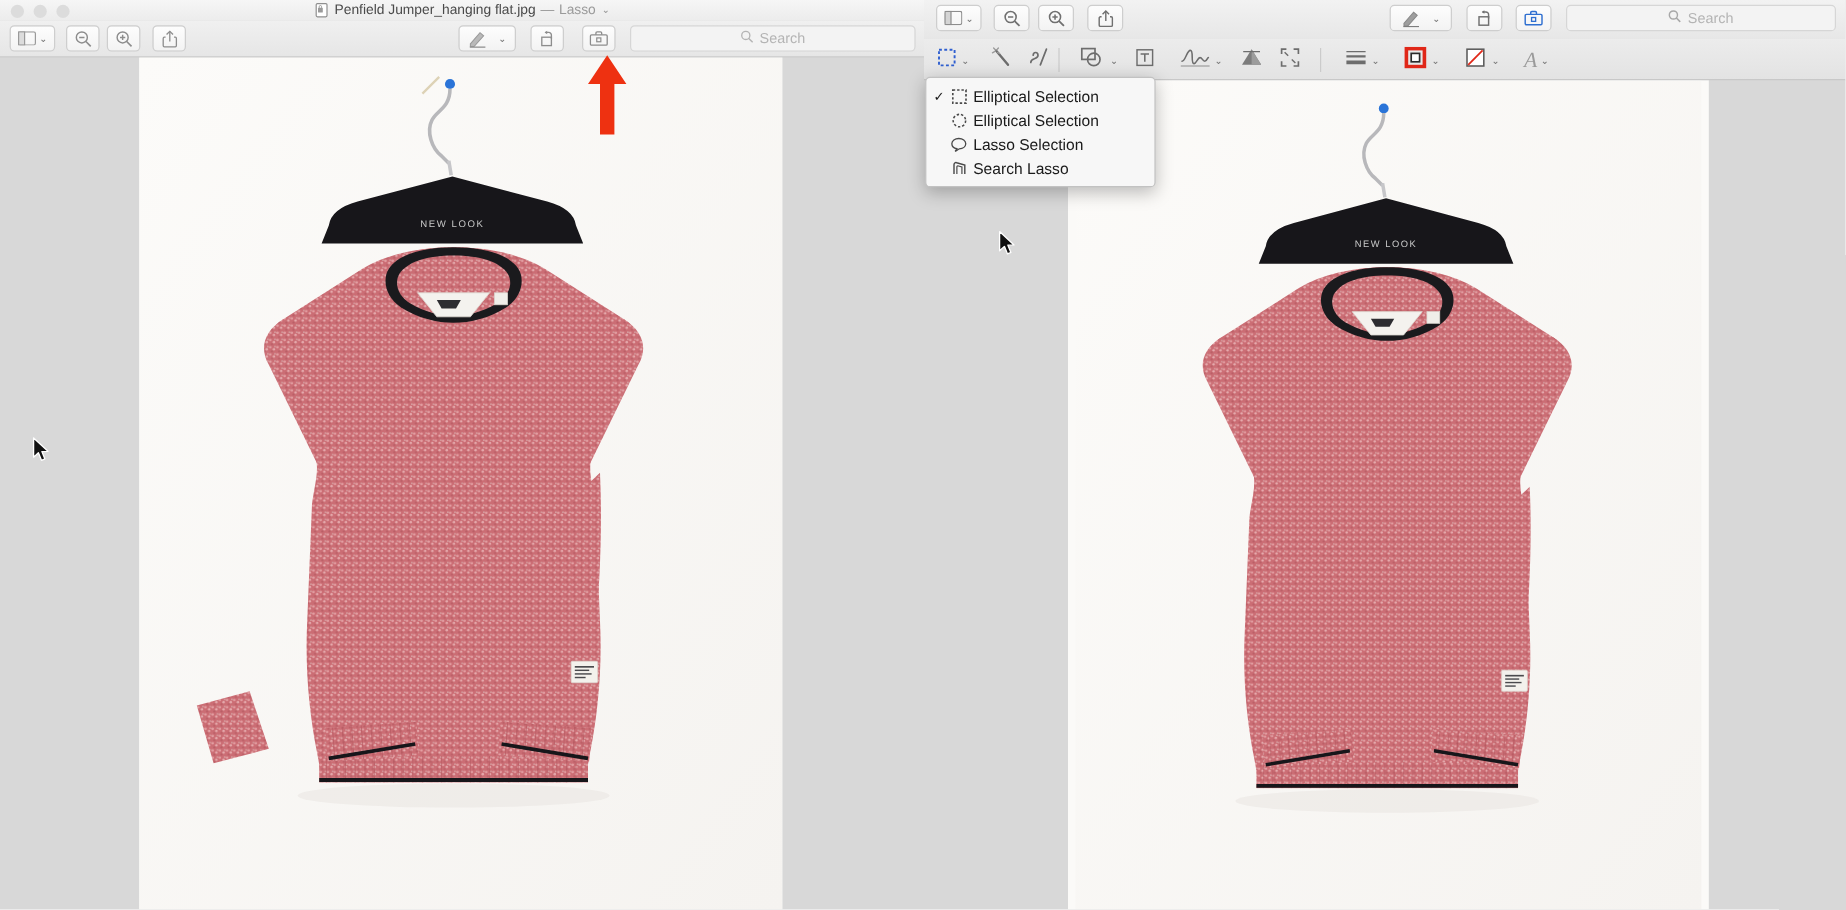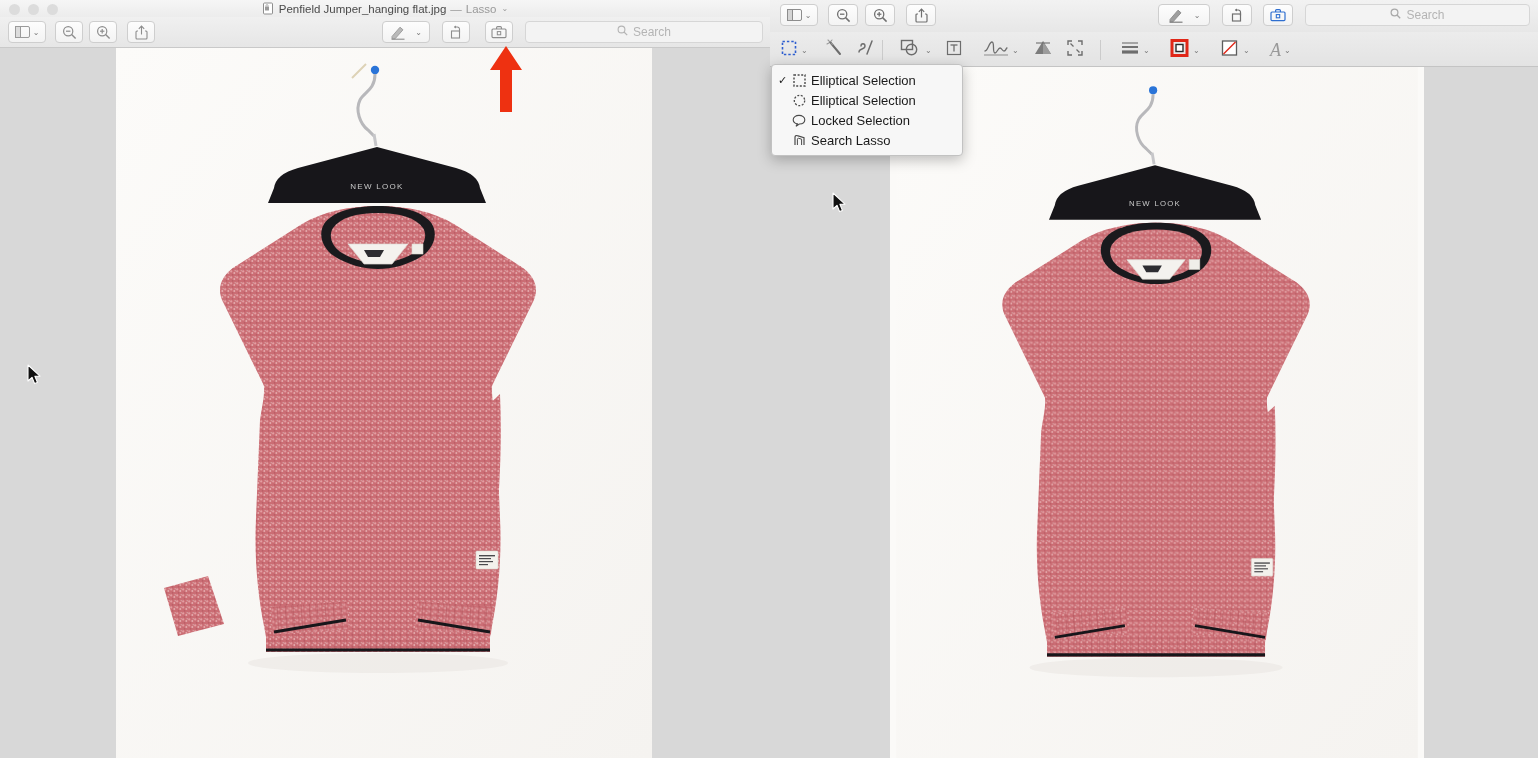--- a/index.html
+++ b/index.html
@@ -730,21 +730,21 @@
       </span>
       <span class="menu-label">Elliptical Selection</span>
     </div>
     <div class="menu-item">
       <span class="menu-check"></span>
       <span class="menu-icon">
         <svg width="14" height="13" viewBox="0 0 14 13">
           <path d="M7 1.4C3.7 1.4 1.2 3.3 1.2 5.7c0 2 1.7 3.7 4.2 4.2L4 12.2l3.4-2.2c3.1-.2 5.4-2 5.4-4.3C12.8 3.3 10.3 1.4 7 1.4z" fill="none" stroke="#4a4a4a" stroke-width="1.1"></path>
         </svg>
       </span>
-      <span class="menu-label">Locked Selection</span>
+      <span class="menu-label">Lasso Selection</span>
     </div>
     <div class="menu-item">
       <span class="menu-check"></span>
       <span class="menu-icon">
         <svg width="13" height="13" viewBox="0 0 13 13">
           <path d="M2 11V3.2C2 2 3 1.2 4.2 1.6L11 3.6V11" fill="none" stroke="#4a4a4a" stroke-width="1.2"></path>
           <path d="M4.4 11V5.2c0-.7.6-1.1 1.3-.9L8.6 5.2V11" fill="none" stroke="#4a4a4a" stroke-width="1"></path>
         </svg>
       </span>
       <span class="menu-label">Search Lasso</span>

